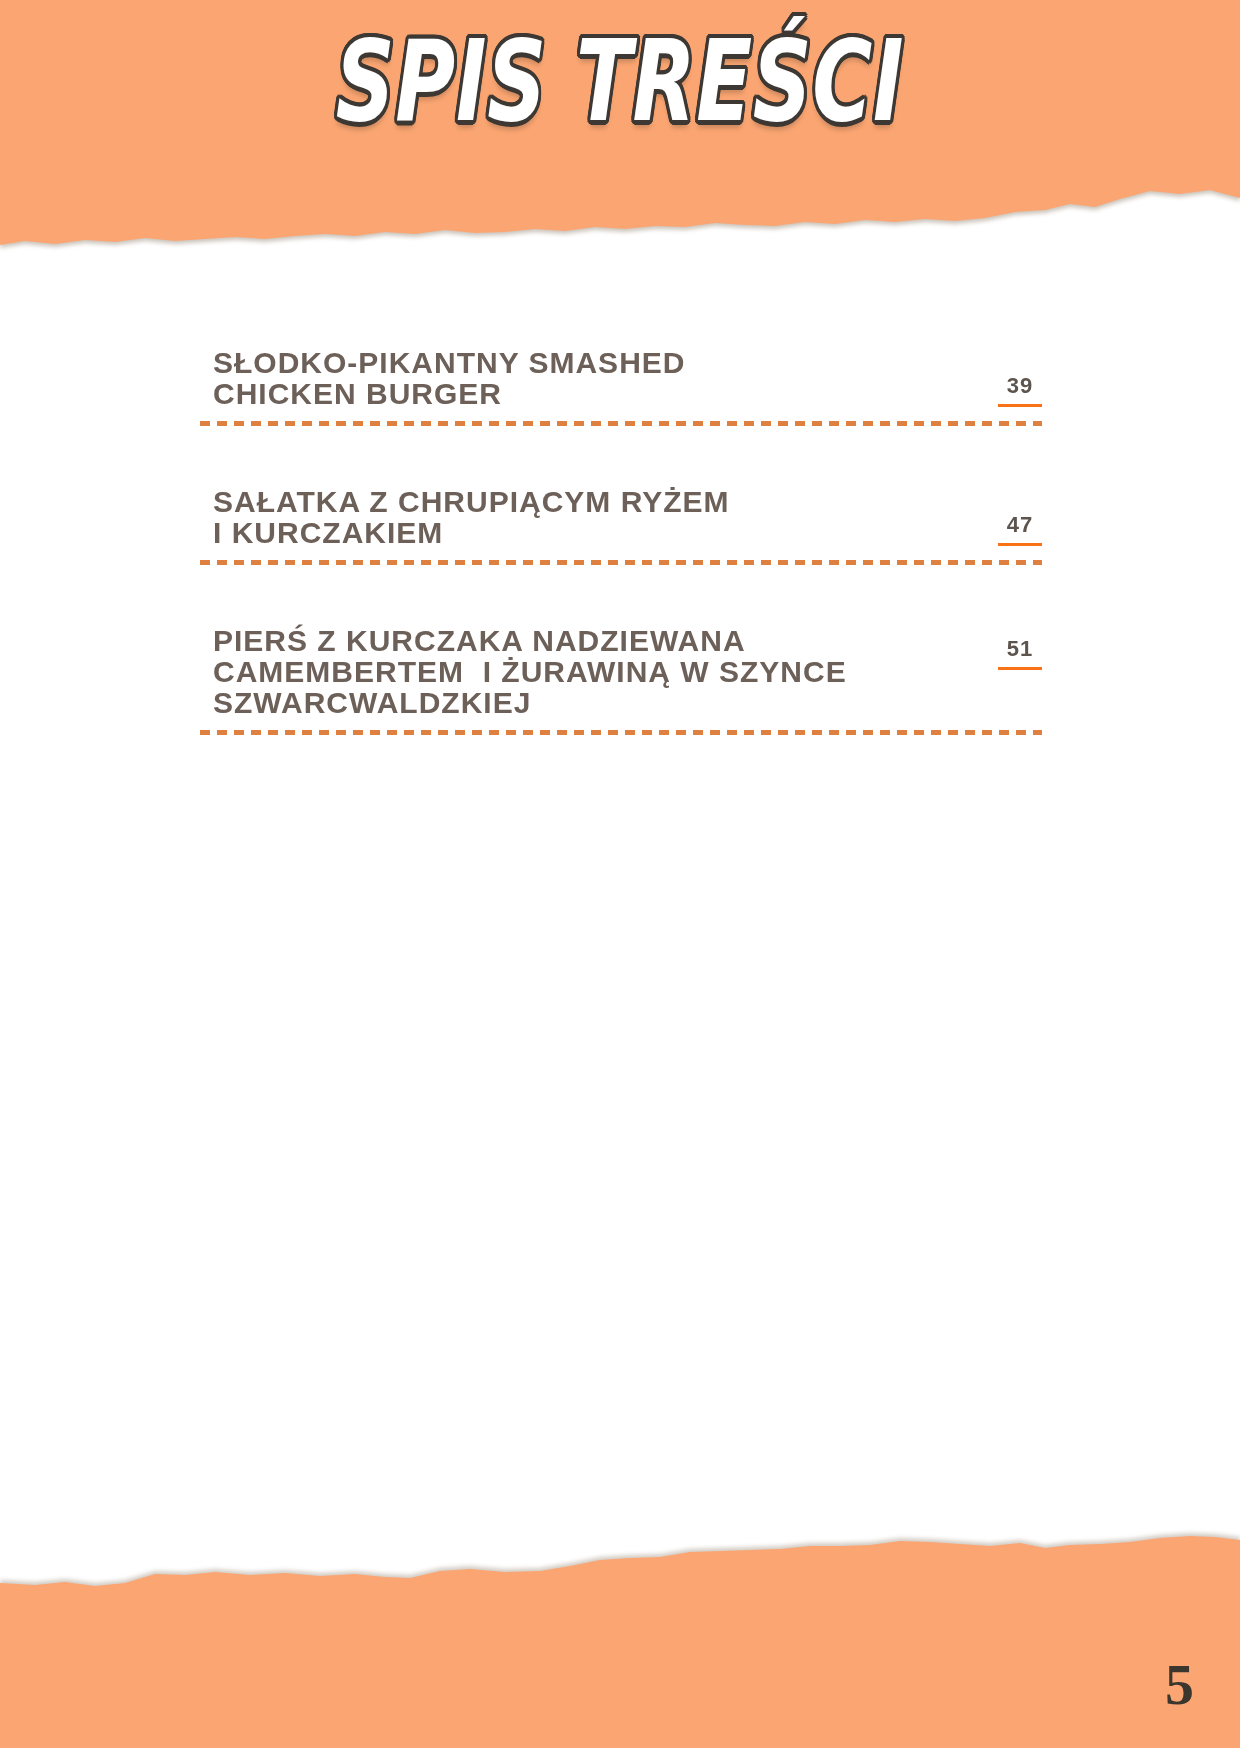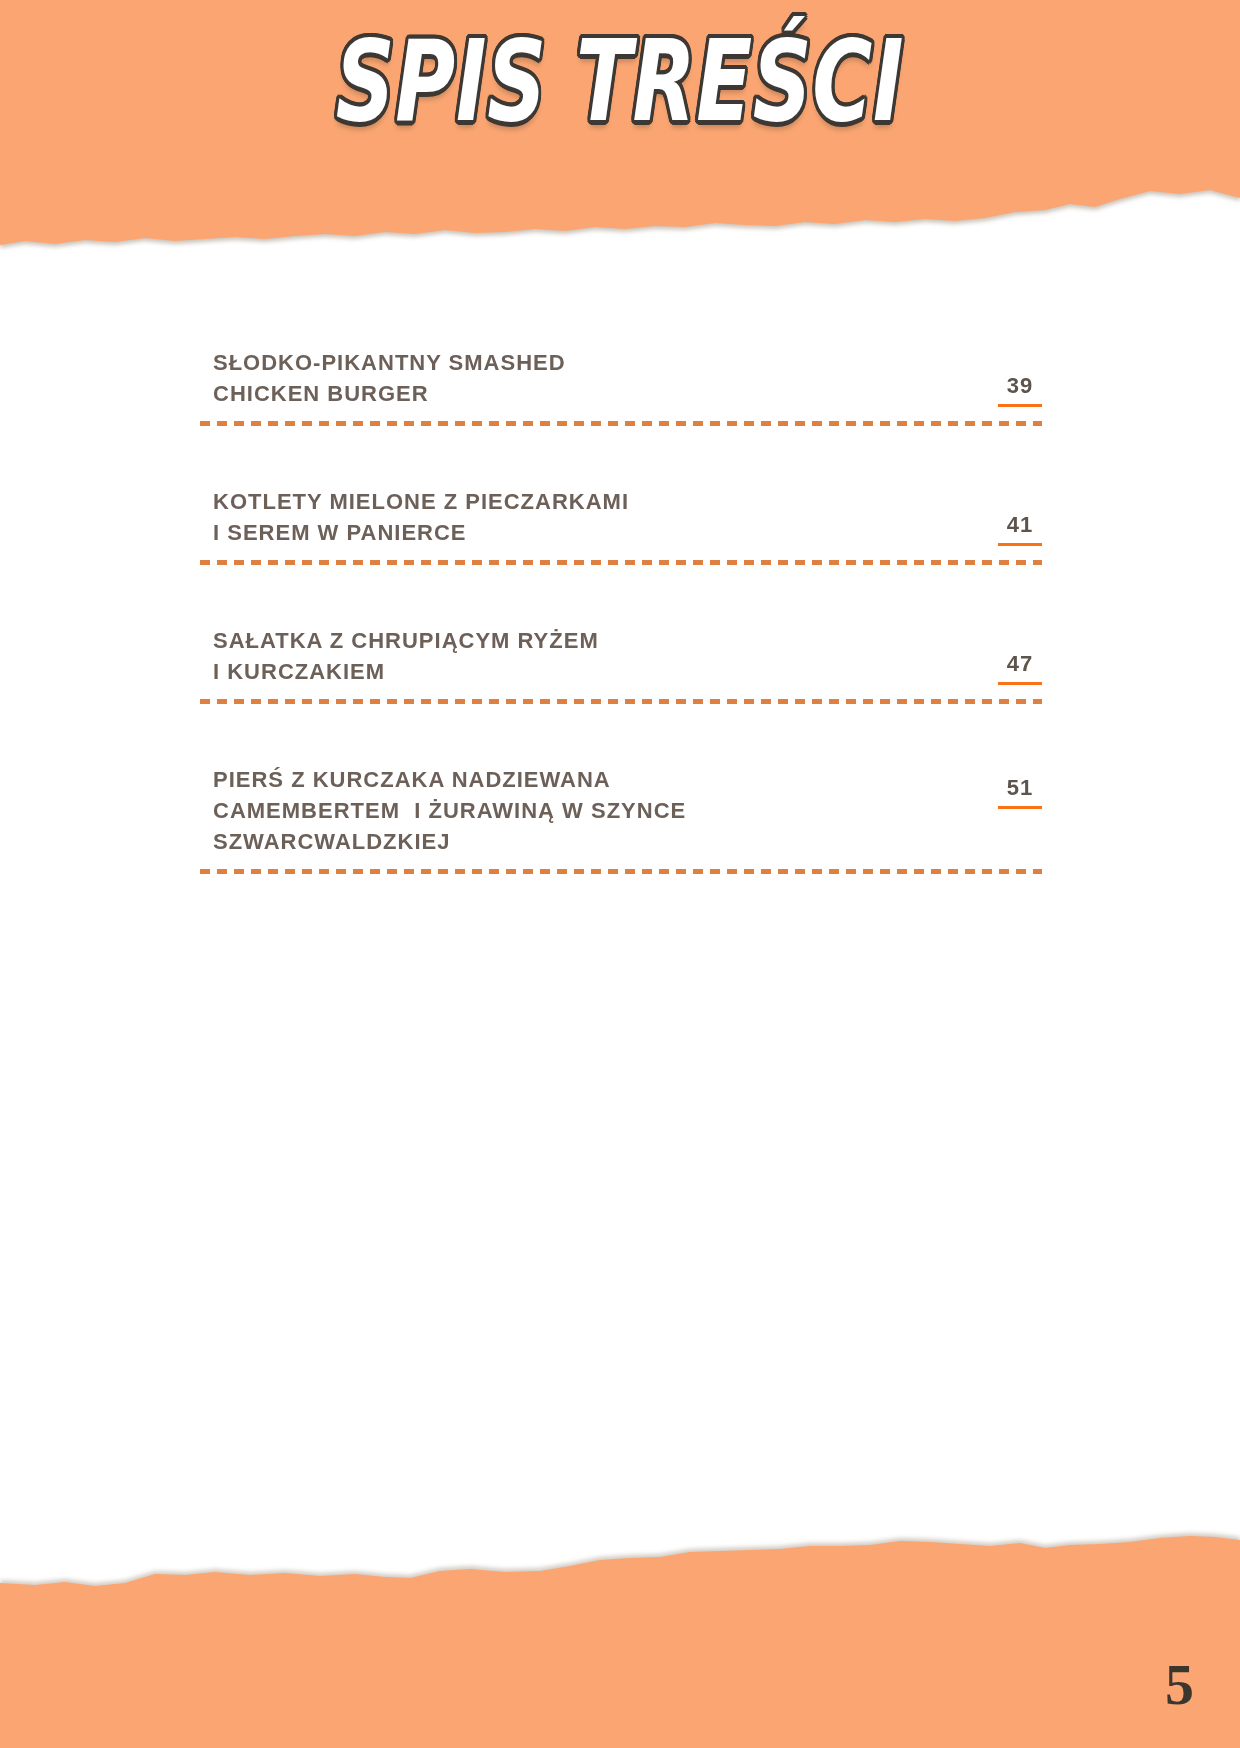--- a/index.html
+++ b/index.html
@@ -55,21 +55,21 @@
     position: absolute;
     left: 200px; right: 198px;
     top: 347px;
   }
   .entry { margin-bottom: 60px; }
   .entry-row { display: flex; align-items: flex-end; }
   .entry-title {
     flex: 1;
     padding-left: 13px;
     font-weight: bold;
-    font-size: 22px;
+    font-size: 30px;
     line-height: 31px;
     letter-spacing: 1px;
     color: #6C6059;
     white-space: pre-wrap;
   }
   .entry-page {
     flex: 0 0 auto;
     margin-left: 20px;
     margin-bottom: 2px;
     min-width: 40px;
@@ -128,28 +128,20 @@
 <div class="toc">
   <div class="entry">
     <div class="entry-row">
       <div class="entry-title">SŁODKO-PIKANTNY SMASHED
 CHICKEN BURGER</div>
       <div class="entry-page">39</div>
     </div>
     <div class="dash-line"></div>
   </div>
 
-  <div class="entry">
-    <div class="entry-row">
-      <div class="entry-title">KOTLETY MIELONE Z PIECZARKAMI
-I SEREM W PANIERCE</div>
-      <div class="entry-page">41</div>
-    </div>
-    <div class="dash-line"></div>
-  </div>
 
 
 
   <div class="entry">
     <div class="entry-row">
       <div class="entry-title">SAŁATKA Z CHRUPIĄCYM RYŻEM
 I KURCZAKIEM</div>
       <div class="entry-page">47</div>
     </div>
     <div class="dash-line"></div>

